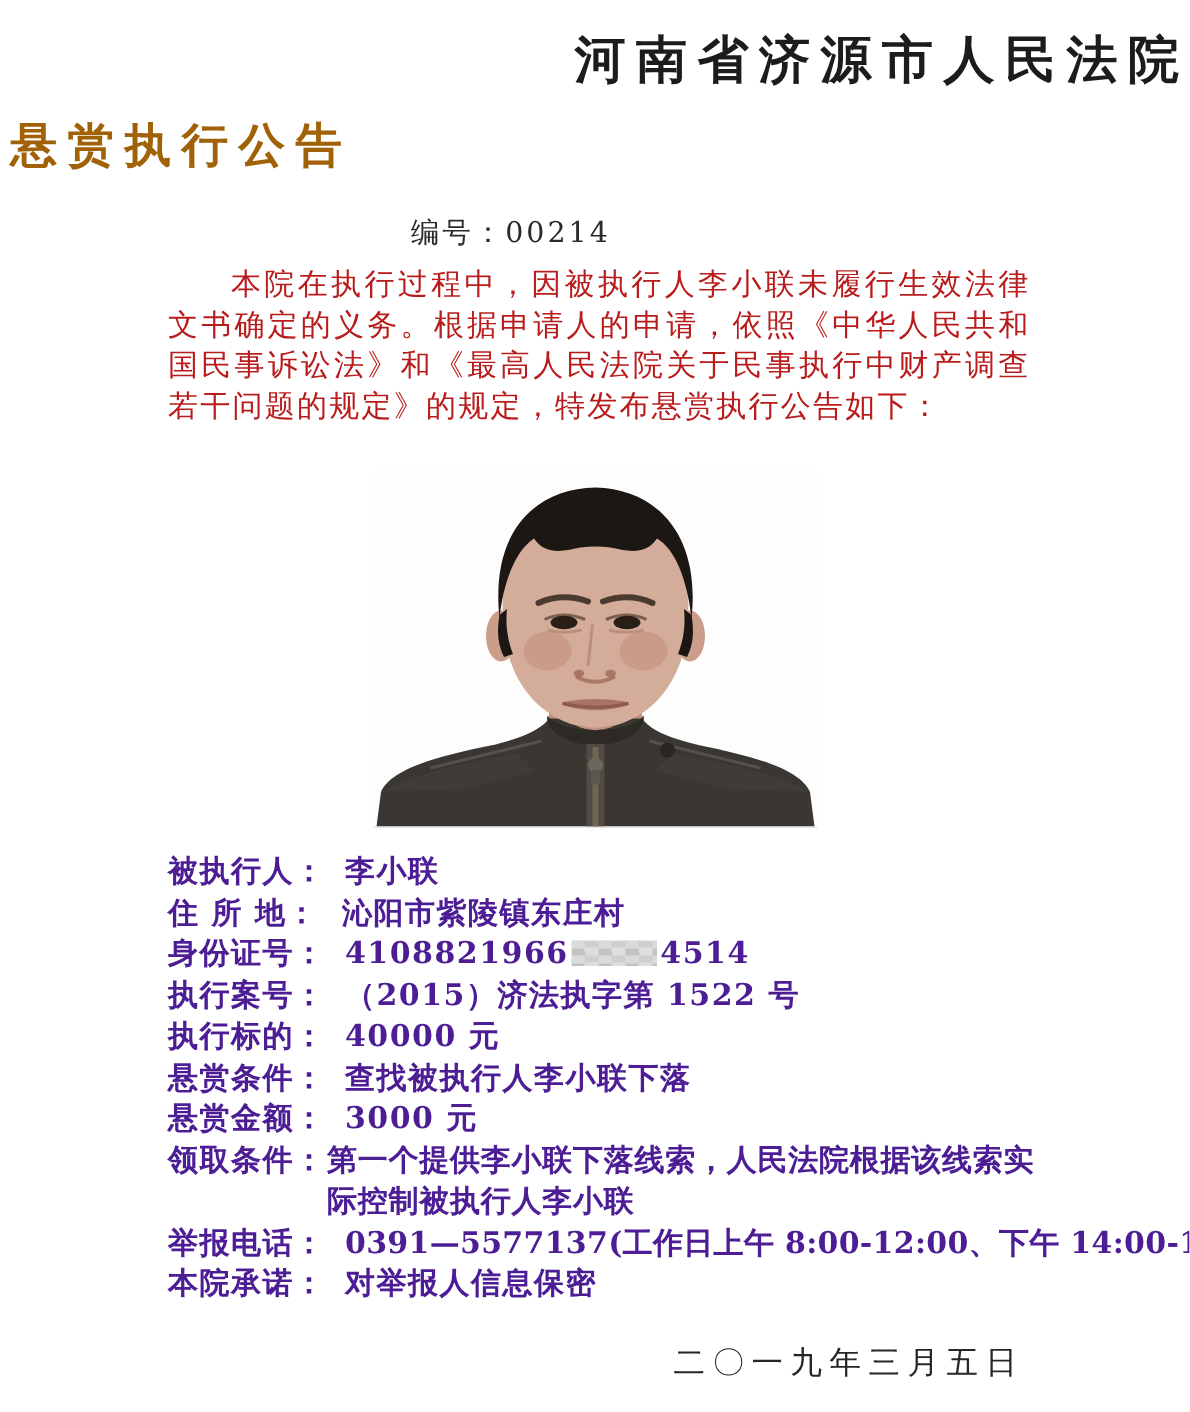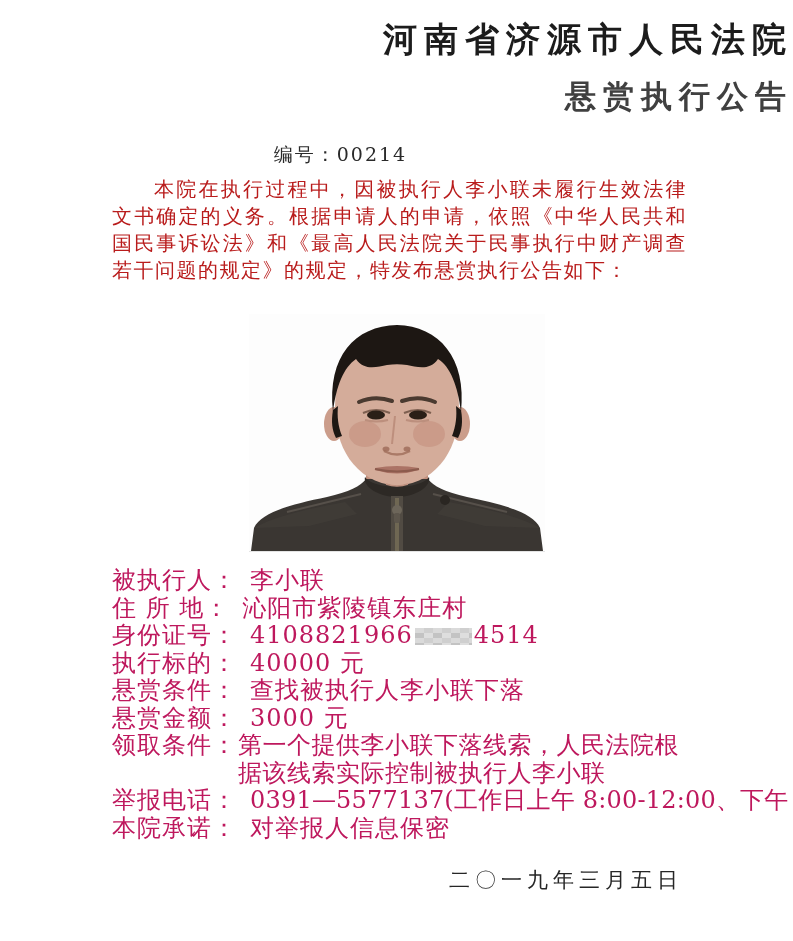--- a/index.html
+++ b/index.html
@@ -16,26 +16,26 @@
     padding-top:17px;
     text-align:right;
     font-size:34px;
     font-weight:bold;
     letter-spacing:7px;
     text-indent:7px;
     color:#1c1c1c;
   }
   .subtitle {
     margin-top:13px;
-    text-align:right;
+    text-align:left;
     font-size:31px;
     font-weight:bold;
     letter-spacing:7px;
     text-indent:7px;
-    color:#404040;
+    color:#a16207;
   }
   .doc-number {
     margin-top:24px;
     text-align:center;
     padding-right:112px;
     font-size:19px;
     letter-spacing:2px;
     color:#2a2a2a;
   }
   .intro {
@@ -48,23 +48,24 @@
     color:#b91c1c;
   }
   .photo-wrap {
     width:296px; height:237px;
     margin:30px auto 0;
     border-bottom:1px solid #e4e4e4;
   }
   .photo-wrap svg { display:block; width:100%; height:100%; }
   .details {
     margin:15px 96px 0 112px;
-    font-size:24px;
+    font-size:20px;
     line-height:27.5px;
-    color:#be185d;
+    color:#4c1d95;
+    font-weight:bold;
   }
   .row { display:flex; align-items:baseline; }
   .row .label {
     flex:0 0 103px;
     white-space:pre;
     letter-spacing:1px;
   }
   .row .value {
     margin-left:13px;
     letter-spacing:1px;
@@ -167,20 +168,24 @@
     </div>
     <div class="row">
       <span class="label">住 所 地：</span>
       <span class="value">沁阳市紫陵镇东庄村</span>
     </div>
     <div class="row">
       <span class="label">身份证号：</span>
       <span class="value"><span>4108821966</span><span class="mask"></span><span>4514</span></span>
     </div>
     <div class="row">
+      <span class="label">执行案号：</span>
+      <span class="value">（2015）济法执字第 1522 号</span>
+    </div>
+    <div class="row">
       <span class="label">执行标的：</span>
       <span class="value">40000 元</span>
     </div>
     <div class="row">
       <span class="label">悬赏条件：</span>
       <span class="value">查找被执行人李小联下落</span>
     </div>
     <div class="row">
       <span class="label">悬赏金额：</span>
       <span class="value">3000 元</span>

